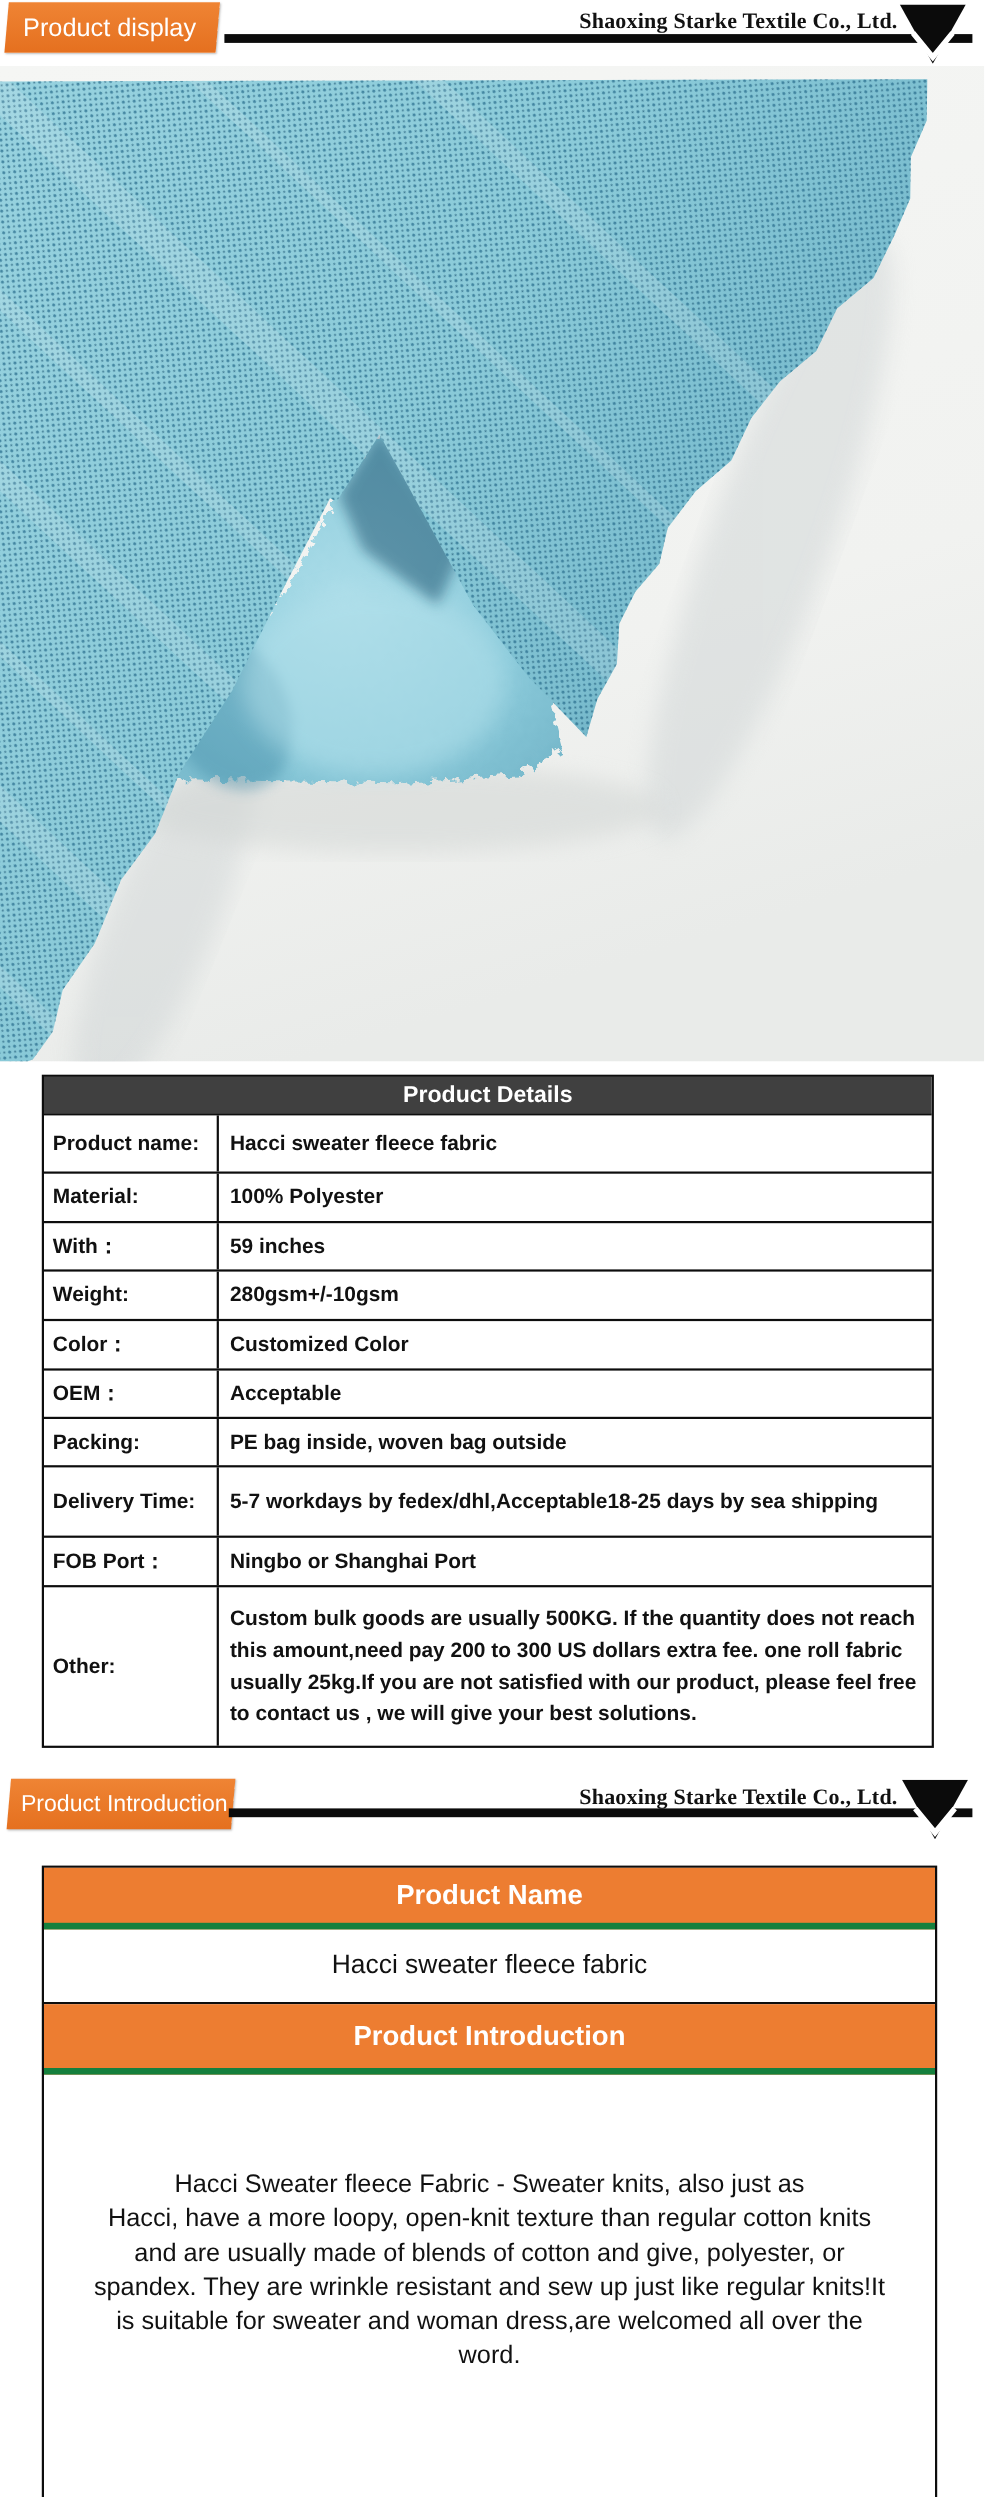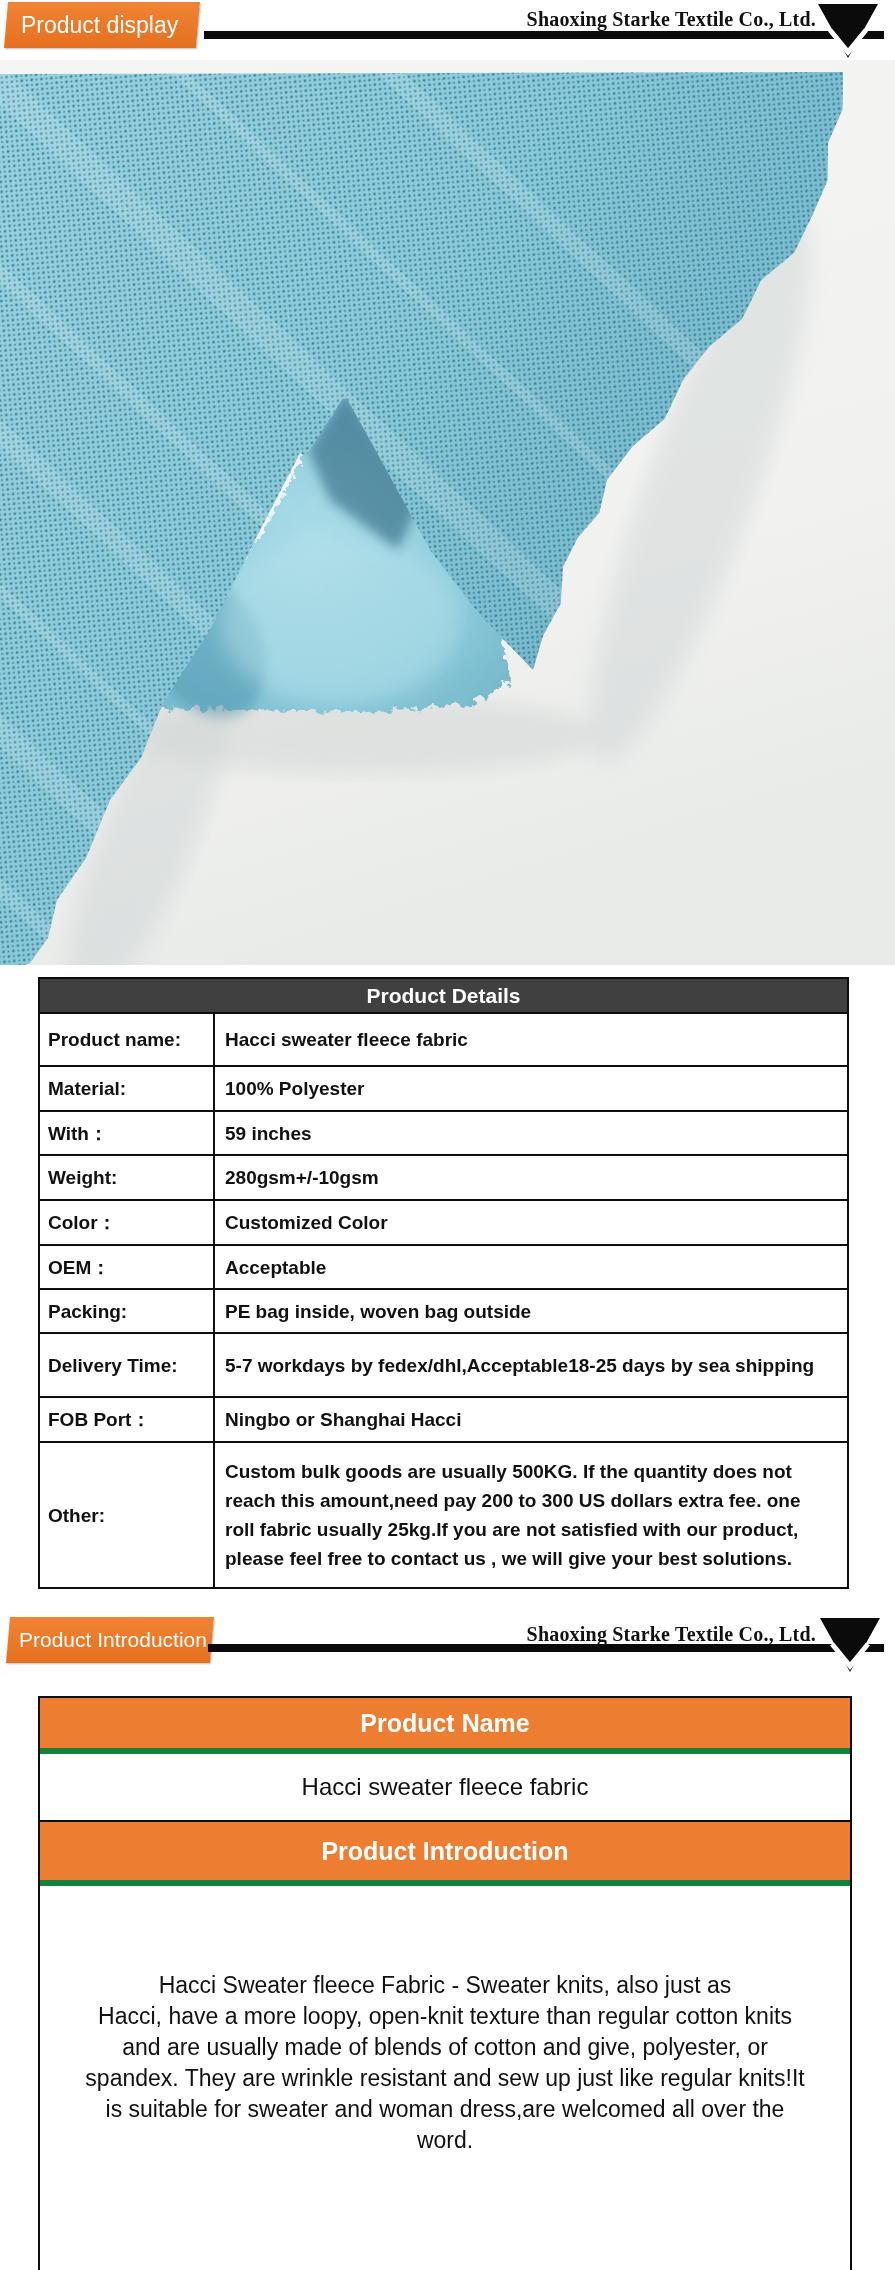--- a/index.html
+++ b/index.html
@@ -24,21 +24,21 @@
 
   
   .photo{position:absolute;left:0;top:60px;width:895px;height:905px;}
 
   
   .dtable{position:absolute;left:38px;top:977px;width:811px;border:2px solid #0d0d0d;
           background:#fff;box-sizing:border-box;}
   .dhead{height:33px;background:#404040;display:flex;align-items:center;justify-content:center;
          color:#fff;font-weight:bold;font-size:21px;}
   .drow{display:flex;border-top:2px solid #0d0d0d;box-sizing:border-box;}
-  .dlabel{width:175px;border-right:2px solid #0d0d0d;box-sizing:border-box;
+  .dlabel{width:159px;border-right:2px solid #0d0d0d;box-sizing:border-box;
           display:flex;align-items:center;padding:2px 1px 2px 8px;
           font-weight:bold;font-size:19px;line-height:27px;text-align:center;}
   .dvalue{flex:1;display:flex;align-items:center;padding:3px 12px 3px 10px;
           font-weight:bold;font-size:19px;line-height:29px;}
 
   
   .itable{position:absolute;left:38px;top:1696px;width:814px;border:2px solid #0d0d0d;
           background:#fff;box-sizing:border-box;}
   .ihead{background:#ed7d31;border-bottom:6px solid #15803d;display:flex;align-items:center;
          justify-content:center;color:#fff;font-weight:bold;font-size:25px;}
@@ -179,21 +179,21 @@
     <div class="drow" style="height:44px">
       <div class="dlabel">Packing:</div>
       <div class="dvalue">PE bag inside, woven bag outside</div>
     </div>
     <div class="drow" style="height:64px">
       <div class="dlabel">Delivery Time:</div>
       <div class="dvalue">5-7 workdays by fedex/dhl,Acceptable18-25 days by sea shipping</div>
     </div>
     <div class="drow" style="height:45px">
       <div class="dlabel">FOB Port：</div>
-      <div class="dvalue">Ningbo or Shanghai Hacci</div>
+      <div class="dvalue">Ningbo or Shanghai Port</div>
     </div>
     <div class="drow" style="height:146px">
       <div class="dlabel">Other:</div>
       <div class="dvalue">Custom bulk goods are usually 500KG. If the quantity does not reach this amount,need pay 200 to 300 US dollars extra fee. one roll fabric usually 25kg.If you are not satisfied with our product, please feel free to contact us , we will give your best solutions.</div>
     </div>
   </div>
 
   <div class="band" style="top:1612px">
     <div class="ribbon rib2">
       <span>Product Introduction</span>

